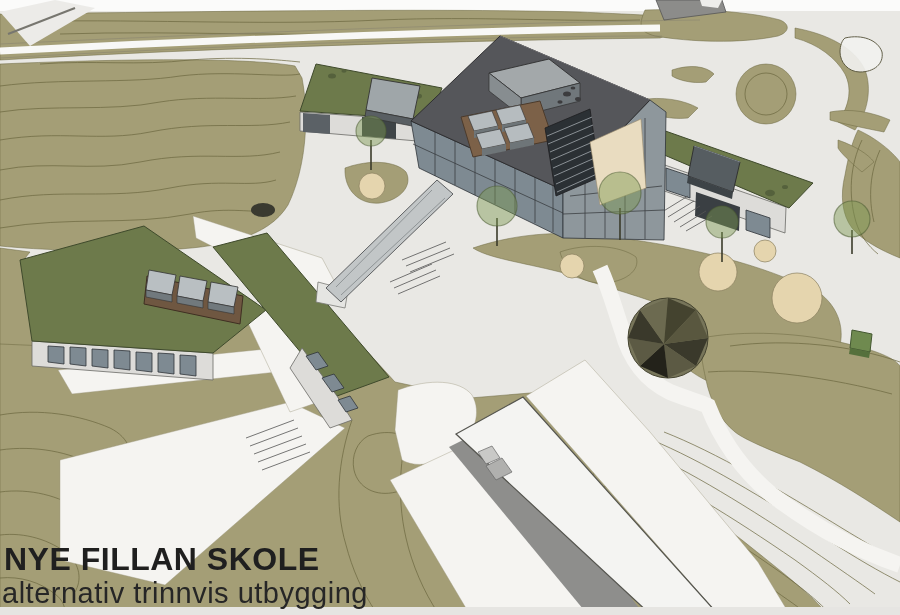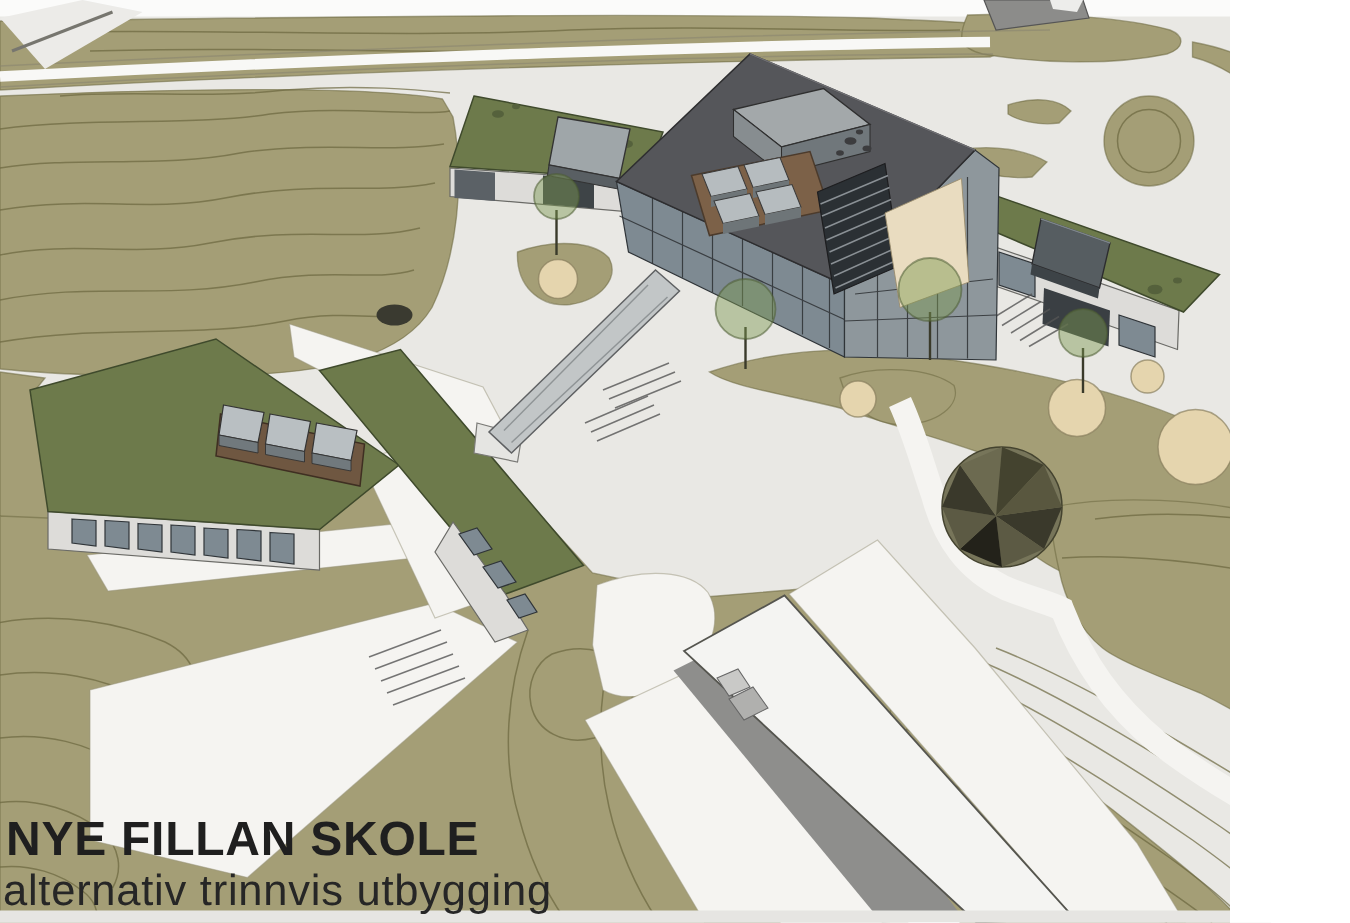--- a/index.html
+++ b/index.html
@@ -1,16 +1,16 @@
 <!DOCTYPE html>
 <html style="--terrain: #a49e76; --contour: #6b673f; --road: #e9e8e4; --path: #f5f4f1; --roof-green: #6d7a4b; --roof-dark: #55565a; --glass: #7e8a92; --mullion: #2e3134; --penthouse: #a3a8aa; --wood: #7c6148; --sand: #e5d5ae; --tree: #7d9a52; --tree-edge: #4c5c33; --building-white: #f4f4f2; --shadow: #8e8e8c; --text: #1f1f1f;"><head>
 <meta charset="utf-8">
 <style>
   html,body{margin:0;padding:0;background:#ffffff;}
-  #stage{position:relative;width:820px;height:615px;overflow:hidden;background:#fff;
+  #stage{position:relative;width:900px;height:615px;overflow:hidden;background:#fff;
          font-family:"Liberation Sans","DejaVu Sans",sans-serif;}
   svg{display:block}
   .terrain{fill:var(--terrain);stroke:var(--contour);stroke-width:.9;stroke-opacity:.55}
   .contour{fill:none;stroke:var(--contour);stroke-width:1;opacity:.7}
   .path-w{fill:var(--path);stroke:#9a957d;stroke-width:.8;stroke-opacity:.5}
   .sand{fill:var(--sand);stroke:#8a8060;stroke-width:1;stroke-opacity:.7}
   .roof-green{fill:var(--roof-green);stroke:#3f4a2c;stroke-width:1}
   .roof-dark{fill:var(--roof-dark);stroke:#2e2e30;stroke-width:1}
   .glass{fill:var(--glass);stroke:#2f3438;stroke-width:.8}
   .mull{stroke:var(--mullion);stroke-width:.8;fill:none;opacity:.85}

